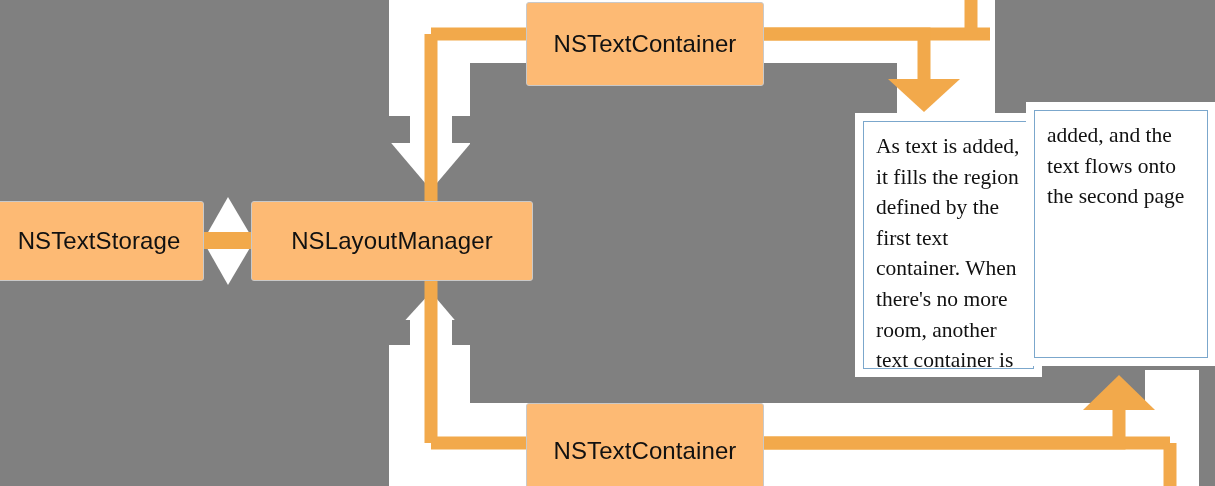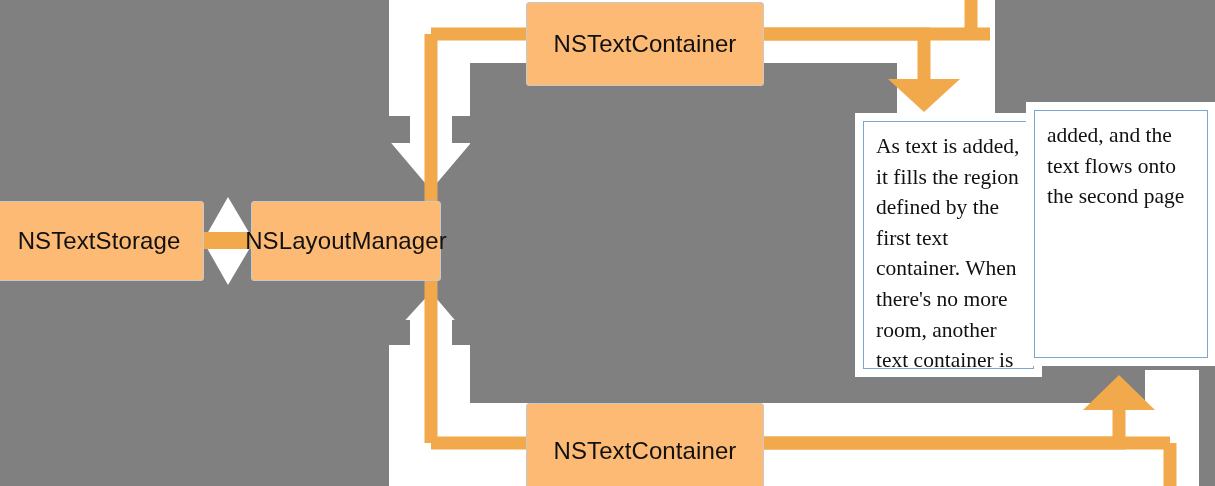--- a/index.html
+++ b/index.html
@@ -29,21 +29,21 @@
     box-sizing: border-box;
     display: flex;
     align-items: center;
     justify-content: center;
     color: #111111;
     font-size: 24px;
     letter-spacing: 0.1px;
     white-space: nowrap;
   }
   #node-storage   { left: -6px;  top: 201px; width: 210px; height: 80px; }
-  #node-layout    { left: 251px; top: 201px; width: 190px; height: 80px; }
+  #node-layout    { left: 251px; top: 201px; width: 282px; height: 80px; }
   #node-tc-top    { left: 526px; top: 2px;   width: 238px; height: 84px; }
   #node-tc-bottom { left: 526px; top: 403px; width: 238px; height: 95px; }
 
   .page {
     position: absolute;
     background: #ffffff;
     box-sizing: border-box;
     padding: 8px;
   }
   .page-inner {

